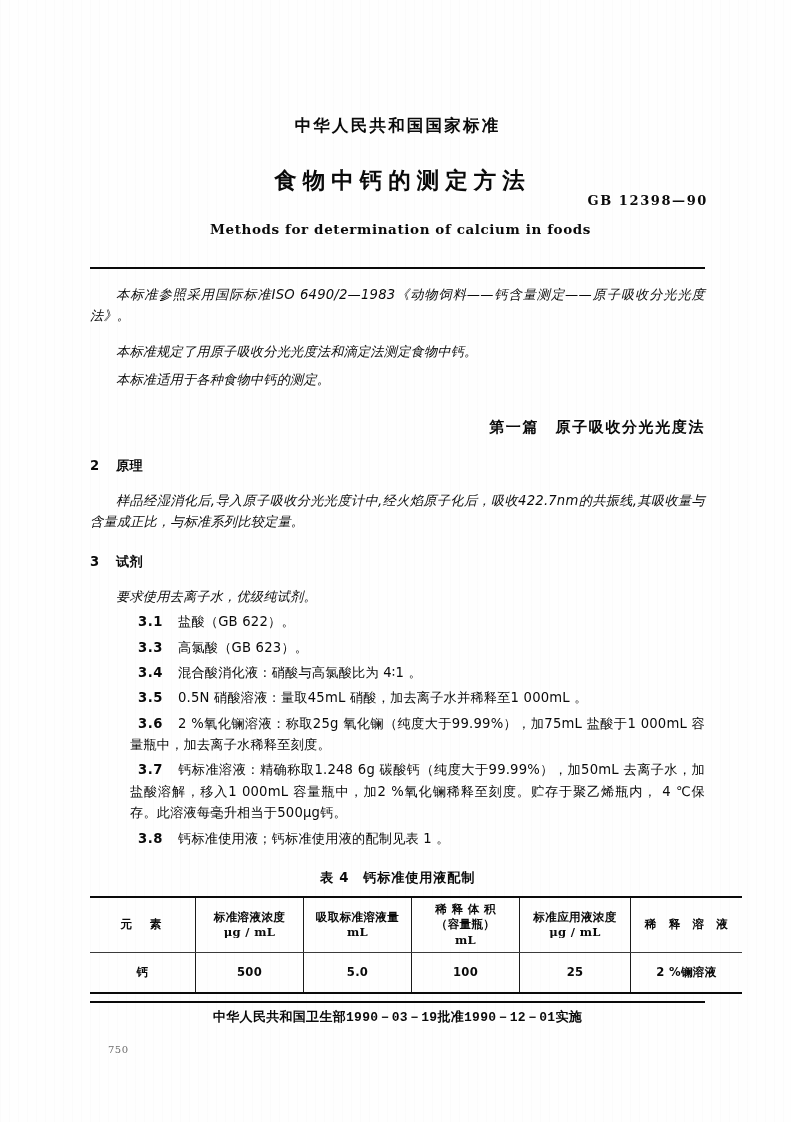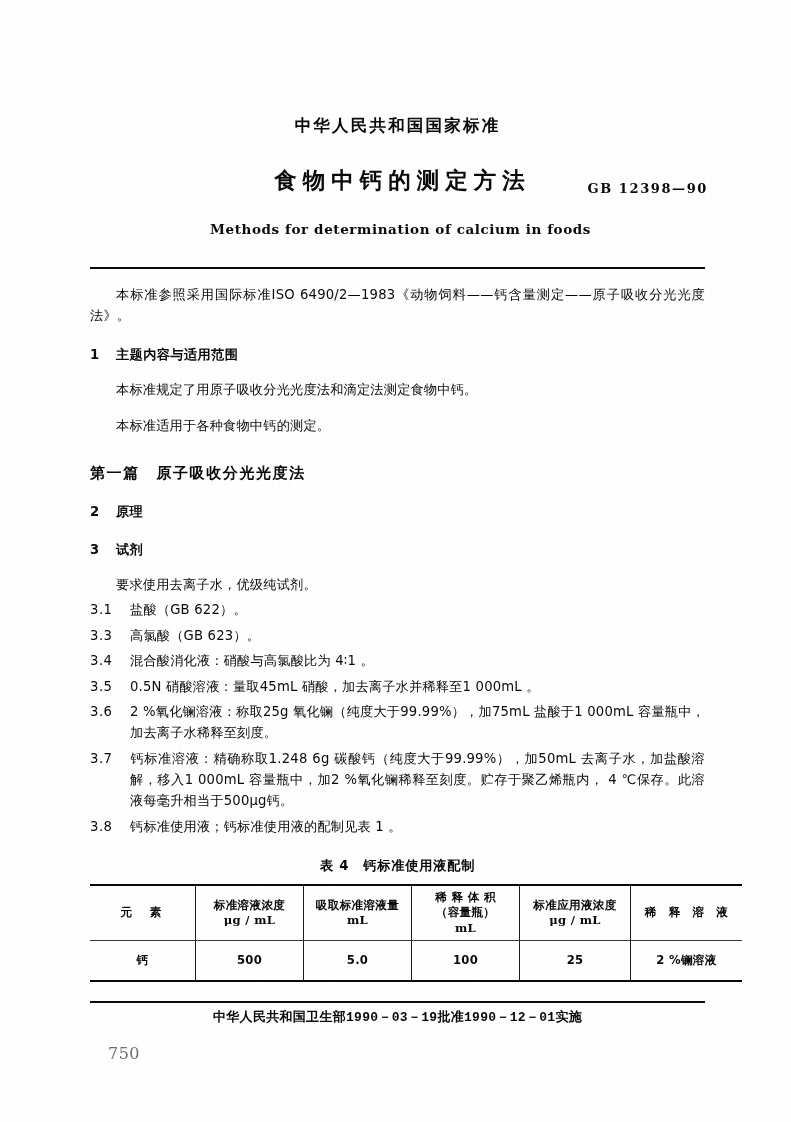--- a/index.html
+++ b/index.html
@@ -50,21 +50,21 @@
     text-align: center;
     font-size: 22.5px;
     font-weight: bold;
     letter-spacing: 6px;
     line-height: 1;
     padding-left: 10px;
   }
   .gb-number {
     position: absolute;
     right: -3px;
-    top: 12px;
+    top: 24px;
     font-size: 13px;
     font-weight: bold;
     letter-spacing: 1.6px;
     font-family: "DejaVu Serif", "Liberation Serif", serif;
     white-space: nowrap;
   }
   .doc-subtitle {
     text-align: center;
     font-size: 13.5px;
     font-weight: bold;
@@ -82,56 +82,58 @@
   
   .para {
     font-size: 13.2px;
     line-height: 1.62;
     margin-top: 15px;
     text-align: justify;
     letter-spacing: 0.2px;
   }
   .para.indent {
     text-indent: 26px;
+    font-style: italic;
   }
   .para.tight {
-    margin-top: 14px;
+    margin-top: 6px;
   }
   .sec-head {
     font-size: 13.2px;
     font-weight: bold;
     margin-top: 20px;
     letter-spacing: 0.4px;
   }
   .sec-head .num {
     display: inline-block;
     width: 26px;
   }
   .part-head {
-    text-align: left;
+    text-align: right;
     font-size: 15px;
     font-weight: bold;
     margin-top: 28px;
     letter-spacing: 1.6px;
   }
   .item {
     font-size: 13.2px;
     line-height: 1.62;
     margin-top: 4px;
     text-align: justify;
     letter-spacing: 0.2px;
     padding-left: 40px;
     text-indent: -40px;
   }
   .item .num {
-    font-weight: normal;
+    font-weight: bold;
     display: inline-block;
     width: 40px;
     text-indent: 0;
     letter-spacing: 0.5px;
+    margin-left: 48px;
   }
 
   
   .table-caption {
     text-align: center;
     font-size: 13.2px;
     font-weight: bold;
     margin-top: 20px;
     letter-spacing: 0.8px;
   }
@@ -187,21 +189,21 @@
     justify-content: center;
     font-size: 13px;
     font-weight: bold;
     letter-spacing: 0.3px;
     font-family: Liberation Mono, monospace;
   }
   .page-no {
     position: absolute;
     left: 108px;
     top: 1044px;
-    font-size: 16px;
+    font-size: 10px;
     color: #6e6e6e;
     font-family: "DejaVu Serif", "Liberation Serif", serif;
     letter-spacing: 0.5px;
   }
 </style>
 </head>
 <body>
 
 <div class="page">
   <div class="content">
@@ -212,31 +214,29 @@
       <div class="doc-title">食物中钙的测定方法</div>
       <div class="gb-number">GB 12398—90</div>
     </div>
 
     <div class="doc-subtitle">Methods for determination of calcium in foods</div>
 
     <div class="rule-top"></div>
 
     <div class="para indent">本标准参照采用国际标准ISO 6490/2—1983《动物饲料——钙含量测定——原子吸收分光光度法》。</div>
 
-    <div class="sec-head">
-      <span class="num">1</span><span>主题内容与适用范围</span>
-    </div>
     <div class="para indent">本标准规定了用原子吸收分光光度法和滴定法测定食物中钙。</div>
     <div class="para indent tight">本标准适用于各种食物中钙的测定。</div>
 
     <div class="part-head">第一篇　原子吸收分光光度法</div>
 
     <div class="sec-head">
       <span class="num">2</span><span>原理</span>
     </div>
+    <div class="para indent">样品经湿消化后,导入原子吸收分光光度计中,经火焰原子化后，吸收422.7nm的共振线,其吸收量与含量成正比，与标准系列比较定量。</div>
 
     <div class="sec-head">
       <span class="num">3</span><span>试剂</span>
     </div>
     <div class="para indent">要求使用去离子水，优级纯试剂。</div>
 
     <div class="item">
       <span class="num">3.1</span><span>盐酸（GB 622）。</span>
     </div>
     <div class="item">

